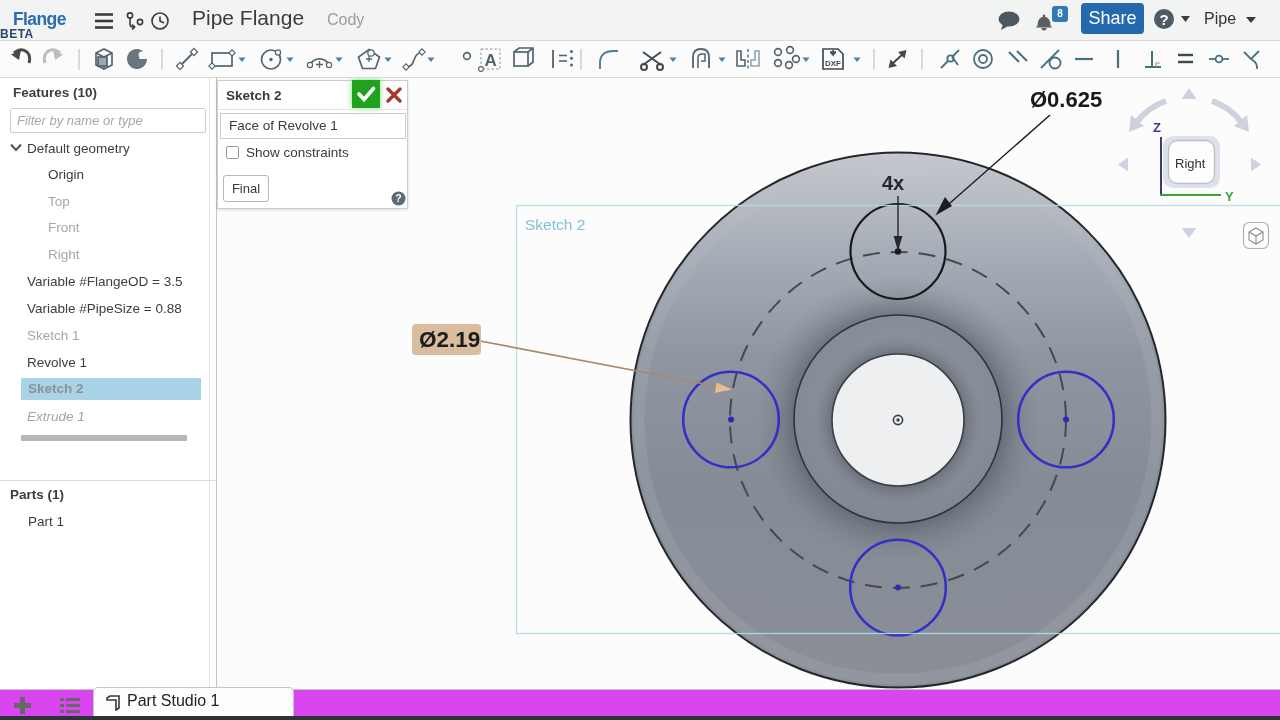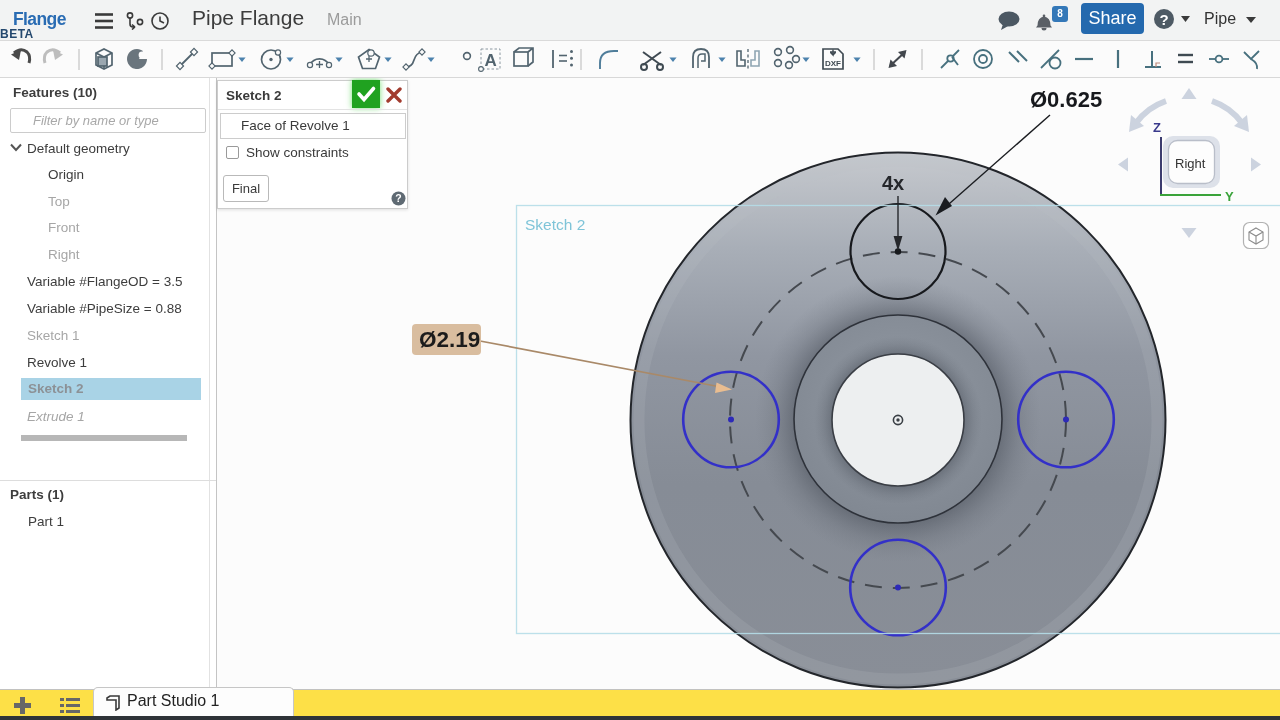--- a/index.html
+++ b/index.html
@@ -15,43 +15,43 @@
   #mainlbl { position:absolute; left:327px; top:11px; font-size:16px; color:#9b9b9b; }
   #share { position:absolute; left:1081px; top:3px; width:63px; height:31px; background:#2469ae; border-radius:4px; color:#fff; font-size:18px; text-align:center; line-height:31px; }
   #cody { position:absolute; left:1204px; top:10px; font-size:16px; color:#333; }
 
   
   #toolbar { position:absolute; left:0; top:41px; width:1280px; height:37px; background:#fbfbfb; border-bottom:1px solid #d8d8d8; z-index:30; }
 
   
   #panel { position:absolute; left:0; top:78px; width:217px; height:611px; background:#fff; border-right:1px solid #c4c4c4; z-index:20; }
   .ptitle { font-weight:bold; font-size:13.5px; color:#3a3a3a; }
-  #filter { position:absolute; left:10px; top:30px; width:196px; height:25px; border:1px solid #ccc; border-radius:2px; font-style:italic; color:#a8a8a8; font-size:13px; line-height:23px; padding-left:22px; background:#fff; }
+  #filter { position:absolute; left:10px; top:30px; width:196px; height:25px; border:1px solid #ccc; border-radius:2px; font-style:italic; color:#a8a8a8; font-size:13px; line-height:23px; padding-left:6px; background:#fff; }
   .row { position:absolute; font-size:13.5px; color:#3d3d3d; white-space:nowrap; }
   .gray { color:#a6a6a6; }
   #hscroll { position:absolute; left:21px; top:357px; width:166px; height:6px; background:#b7b7b7; }
   #vtrack { position:absolute; left:209px; top:0px; width:1px; height:611px; background:#e2e2e2; }
   #pdivider { position:absolute; left:0; top:402px; width:216px; height:1px; background:#ddd; }
   #sk2hl { position:absolute; left:21px; top:300px; width:180px; height:22px; background:#a9d3e6; }
 
   
   #dialog { position:absolute; left:217px; top:80px; width:191px; height:129px; background:#fff; border:1px solid #ccc; box-shadow:0 1px 3px rgba(0,0,0,0.12); z-index:25; }
   #dlg-title { position:absolute; left:8px; top:7px; font-size:13.5px; font-weight:bold; color:#3a3a3a; }
   #dlg-ok { position:absolute; left:134px; top:-1px; width:28px; height:28px; background:#20a220; box-shadow:0 0 6px rgba(110,220,110,0.9); }
   #dlg-hr { position:absolute; left:0px; top:28px; width:189px; height:1px; background:#e3e3e3; }
-  #dlg-input { position:absolute; left:2px; top:32px; width:186px; height:26px; border:1px solid #ccc; font-size:13.5px; color:#3a3a3a; line-height:24px; padding-left:20px; }
+  #dlg-input { position:absolute; left:2px; top:32px; width:186px; height:26px; border:1px solid #ccc; font-size:13.5px; color:#3a3a3a; line-height:24px; padding-left:8px; }
   #dlg-cb { position:absolute; left:8px; top:65px; width:13px; height:13px; border:1px solid #9a9a9a; border-radius:2px; background:#fff; }
   #dlg-cbl { position:absolute; left:28px; top:64px; font-size:13.5px; color:#3a3a3a; }
   #dlg-final { position:absolute; left:5px; top:94px; width:46px; height:27px; border:1px solid #b9b9b9; border-radius:3px; font-size:13px; color:#3a3a3a; text-align:center; line-height:25px; background:#fff; }
 
   
   #canvas { position:absolute; left:0; top:0; width:1280px; height:720px; z-index:1; }
 
   
-  #botbar { position:absolute; left:0; top:689px; width:1280px; height:31px; background:#fde047; border-top:1px solid #c2c2c0; z-index:40; }
+  #botbar { position:absolute; left:0; top:689px; width:1280px; height:31px; background:#d946ef; border-top:1px solid #c2c2c0; z-index:40; }
   #botstrip { position:absolute; left:0; top:716px; width:1280px; height:4px; background:#2e3338; z-index:45; }
   .tab { position:absolute; font-size:16px; }
   #tab1 { left:93px; top:-3px; width:201px; height:30px; background:#fdfdfd; border:1px solid #c6c6c6; border-bottom:none; border-radius:5px 5px 0 0; color:#222; z-index:46; }
   #tab2 { left:299px; top:0px; width:198px; height:27px; background:#e0e0de; border:1px solid #c0c0be; border-bottom:none; border-radius:5px 5px 0 0; color:#4a4a4a; }
 </style>
 </head>
 <body>
 <div id="app">
 
   <svg id="canvas" width="1280" height="720" viewBox="0 0 1280 720">
@@ -161,21 +161,21 @@
         <circle cx="36" cy="3.5" r="2.6"></circle>
           <circle cx="46" cy="10" r="2.6"></circle>
         <path d="M 36 6 L 36 12 Q 36 15 39 15 L 41 15 M 41 15 L 38 12.5 M 41 15 L 38 17.5"></path>
       </g>
       <g stroke="#3a3a3a" stroke-width="1.6" fill="none">
         <circle cx="66" cy="9" r="8"></circle>
           <path d="M 66 4.5 L 66 9 L 70 11"></path>
       </g>
     </svg>
     <div id="docname">Pipe Flange</div>
-    <div id="mainlbl">Main</div>
+    <div id="mainlbl">Cody</div>
     <svg class="abs" style="left:998px;top:10px" width="75" height="22" viewBox="0 0 75 22">
       <ellipse cx="11" cy="9" rx="10.5" ry="7.5" fill="#4c5863"></ellipse>
       <path d="M 5 14 L 3 20 L 12 15 Z" fill="#4c5863"></path>
       <path d="M 39.5 15.5 Q 39.5 7.5 46 6.5 Q 52.5 7.5 52.5 15.5 L 54 17.5 L 38 17.5 Z" fill="#5a5f66"></path>
       <path d="M 43.5 18 a 2.5 2.5 0 0 0 5 0 Z" fill="#5a5f66"></path>
       <rect x="44.8" y="4.5" width="2.4" height="3" rx="1" fill="#5a5f66"></rect>
     </svg>
     <div class="abs" style="left:1052px;top:6px;width:16px;height:16px;background:#3478b8;border-radius:3px;color:#fff;font-size:10px;font-weight:bold;text-align:center;line-height:16px">8</div>
     <div id="share">Share</div>
     <svg class="abs" style="left:1153px;top:8px" width="40" height="24" viewBox="0 0 40 24">

